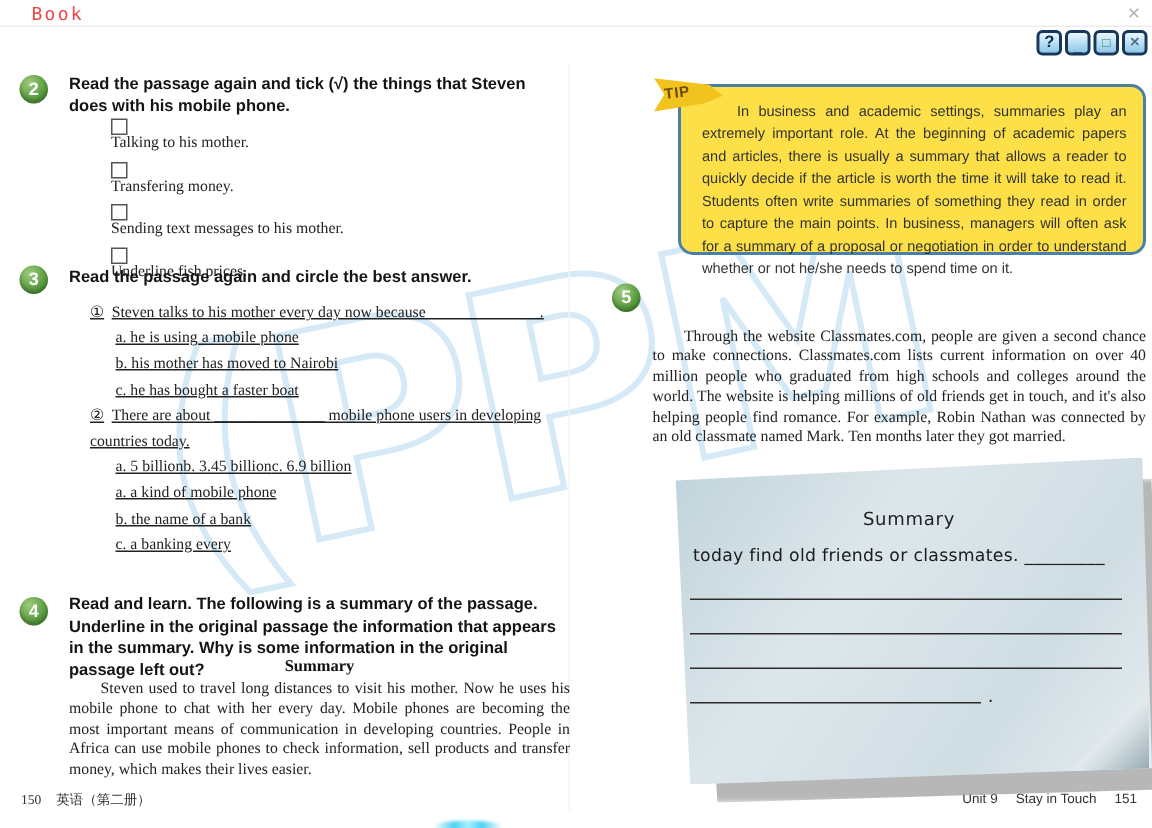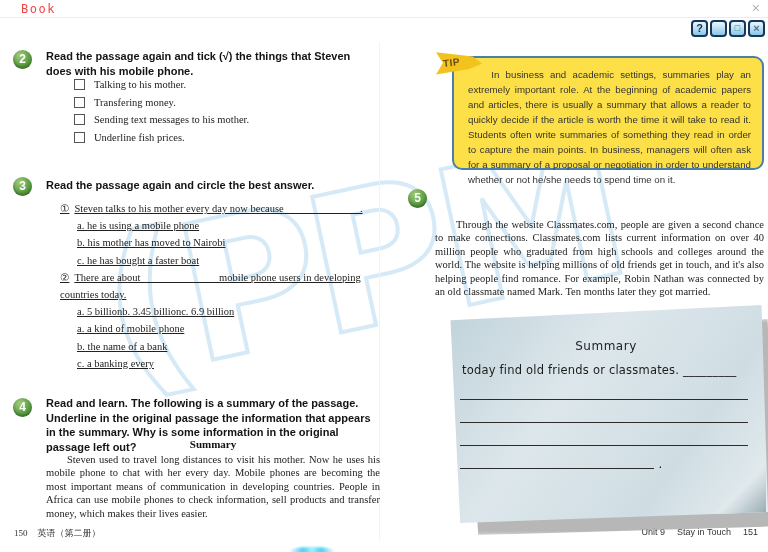--- a/index.html
+++ b/index.html
@@ -37,21 +37,21 @@
 
   
   .badge{position:absolute;width:19px;height:19px;border-radius:50%;
          background:radial-gradient(circle at 35% 28%,#9ecb7c,#5d9f43 55%,#3c7d26);
          color:#fff;font-size:12px;font-weight:bold;text-align:center;line-height:19px;
          box-shadow:inset 0 -2px 3px rgba(0,0,0,.25);}
   .ex-heading{position:absolute;font-weight:bold;font-size:11px;line-height:1.32;color:#141414;}
 
   
   .checklist{position:absolute;left:74px;top:79px;}
-  .check-item{display:flex;align-items:flex-end;margin-bottom:6.5px;font:10.5px "Liberation Serif",serif;color:#222;}
+  .check-item{display:flex;align-items:flex-start;margin-bottom:6.5px;font:10.5px "Liberation Serif",serif;color:#222;flex-direction:column;}
   .checkbox{width:9px;height:9px;border:1px solid #555;margin-right:9px;flex:0 0 auto;background:#fff;}
 
   
   .ex3-body{position:absolute;left:60px;top:200px;width:328px;font-family:"Liberation Serif",serif;
             font-size:10.5px;color:#222;line-height:17.2px;text-decoration:underline;}
   .q-line .qnum{margin-right:5px;}
   .opt{padding-left:17px;}
   .opt-row{padding-left:17px;}
   .opt-row span{}
 

